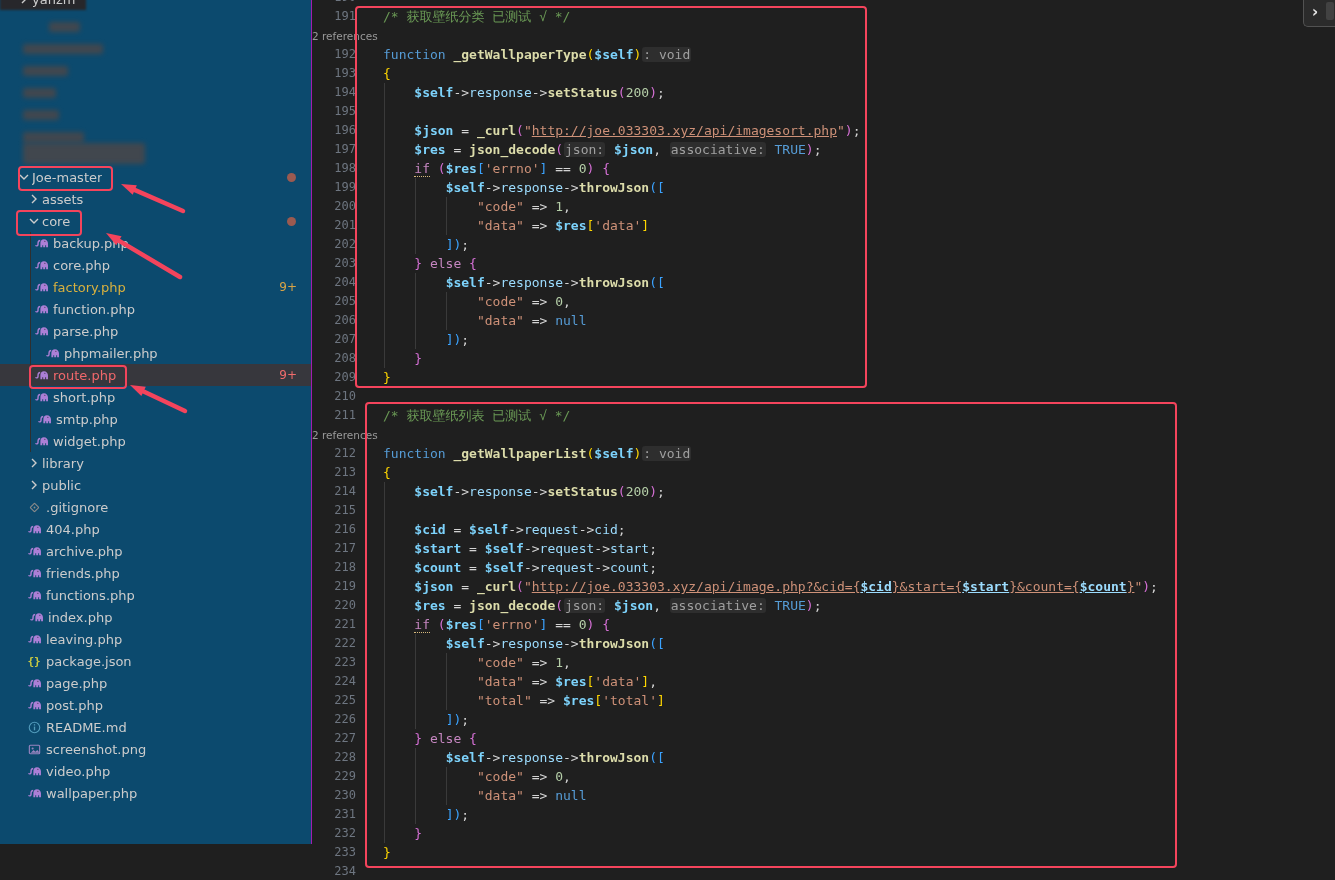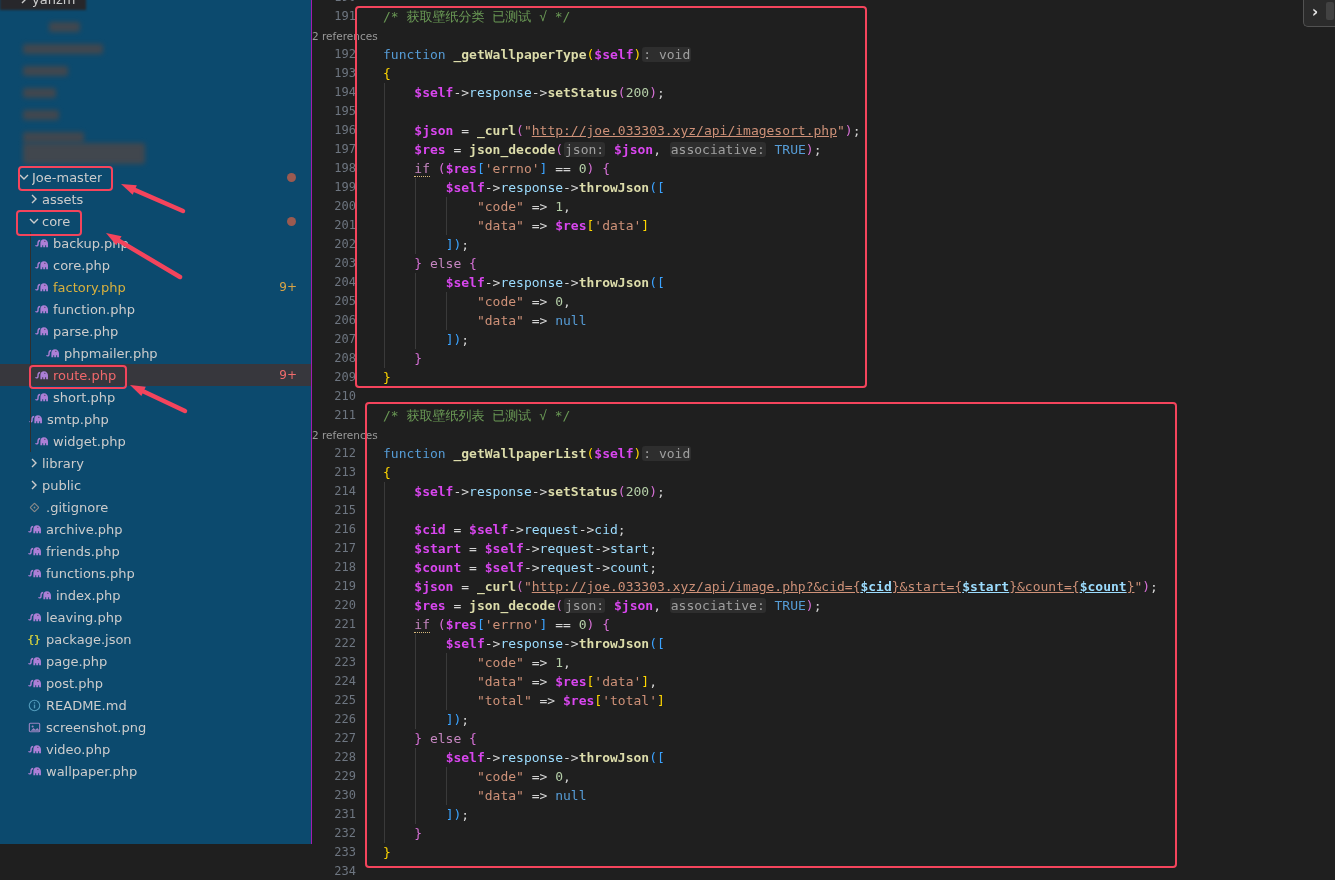--- a/index.html
+++ b/index.html
@@ -39,21 +39,21 @@
       font:12px/19px "DejaVu Sans Mono",monospace;}
   .lc{position:relative;margin-left:21px;white-space:pre;
       font:13px/19px "DejaVu Sans Mono",monospace;color:#d4d4d4;}
   .guide{position:absolute;top:0;width:1px;height:19px;background:#3a3a3a;}
   .cl-row{height:19px;display:flex;align-items:center;}
   .cl-text{font-size:10.5px;color:#999999;}
   .tk-cmt{color:#6A9955;}
   .tk-kw{color:#569CD6;}
   .tk-ctrl{color:#C586C0;}
   .tk-fn{color:#DCDCAA;font-weight:600;}
-  .tk-var{color:#d946ef;font-weight:600;}
+  .tk-var{color:#7dd3fc;font-weight:600;}
   .tk-prop{color:#9CDCFE;}
   .tk-str{color:#CE9178;}
   .tk-strU{color:#CE9178;text-decoration:underline;}
   .tk-varU{color:#9CDCFE;font-weight:600;text-decoration:underline;}
   .tk-num{color:#B5CEA8;}
   .tk-pun{color:#d4d4d4;}
   .tk-b1{color:#FFD700;}
   .tk-b2{color:#D670D6;}
   .tk-b3{color:#3BA3FF;}
   .tk-inlay{color:#a0a0a0;background:#2e2e2e;border-radius:3px;padding:0 1px;margin:0 1px;}
@@ -192,21 +192,21 @@
         <div class="ex-row" style="padding-left: 33px;">
           <span class="ficon">
             <svg width="15" height="15" viewBox="0 0 16 16">
               <path fill="#ab7fd6" d="M10.6 3.4c2.4 0 4.3 1.9 4.3 4.3V12h-2v-2.1h-1V12H9.8v-2.1h-1V12h-2V7.5c0-2.3 1.6-4.1 3.8-4.1z"></path>
               <path fill="#ab7fd6" d="M6.6 4.1C4.9 4.2 3.7 5.4 3.6 7.1l-.1 1.9c0 .5-.3.8-.8.8-.3 0-.5-.1-.7-.3l-.9 1c.4.5 1 .8 1.7.8 1.2 0 2.1-.8 2.2-2l.1-1.8c.1-.9.7-1.6 1.5-1.8z"></path>
               <circle cx="11.6" cy="5.7" r="0.55" fill="#1f1f1f"></circle>
             </svg>
           </span>
           <span class="flabel">short.php</span>
         </div>
-        <div class="ex-row" style="padding-left: 27px;">
+        <div class="ex-row" style="padding-left: 36px;">
           <span class="ficon">
             <svg width="15" height="15" viewBox="0 0 16 16">
               <path fill="#ab7fd6" d="M10.6 3.4c2.4 0 4.3 1.9 4.3 4.3V12h-2v-2.1h-1V12H9.8v-2.1h-1V12h-2V7.5c0-2.3 1.6-4.1 3.8-4.1z"></path>
               <path fill="#ab7fd6" d="M6.6 4.1C4.9 4.2 3.7 5.4 3.6 7.1l-.1 1.9c0 .5-.3.8-.8.8-.3 0-.5-.1-.7-.3l-.9 1c.4.5 1 .8 1.7.8 1.2 0 2.1-.8 2.2-2l.1-1.8c.1-.9.7-1.6 1.5-1.8z"></path>
               <circle cx="11.6" cy="5.7" r="0.55" fill="#1f1f1f"></circle>
             </svg>
           </span>
           <span class="flabel">smtp.php</span>
         </div>
         <div class="ex-row" style="padding-left: 33px;">
@@ -241,20 +241,30 @@
           <span class="flabel">.gitignore</span>
         </div>
         <div class="ex-row" style="padding-left: 26px;">
           <span class="ficon">
             <svg width="15" height="15" viewBox="0 0 16 16">
               <path fill="#ab7fd6" d="M10.6 3.4c2.4 0 4.3 1.9 4.3 4.3V12h-2v-2.1h-1V12H9.8v-2.1h-1V12h-2V7.5c0-2.3 1.6-4.1 3.8-4.1z"></path>
               <path fill="#ab7fd6" d="M6.6 4.1C4.9 4.2 3.7 5.4 3.6 7.1l-.1 1.9c0 .5-.3.8-.8.8-.3 0-.5-.1-.7-.3l-.9 1c.4.5 1 .8 1.7.8 1.2 0 2.1-.8 2.2-2l.1-1.8c.1-.9.7-1.6 1.5-1.8z"></path>
               <circle cx="11.6" cy="5.7" r="0.55" fill="#1f1f1f"></circle>
             </svg>
           </span>
+          <span class="flabel">404.php</span>
+        </div>
+        <div class="ex-row" style="padding-left: 26px;">
+          <span class="ficon">
+            <svg width="15" height="15" viewBox="0 0 16 16">
+              <path fill="#ab7fd6" d="M10.6 3.4c2.4 0 4.3 1.9 4.3 4.3V12h-2v-2.1h-1V12H9.8v-2.1h-1V12h-2V7.5c0-2.3 1.6-4.1 3.8-4.1z"></path>
+              <path fill="#ab7fd6" d="M6.6 4.1C4.9 4.2 3.7 5.4 3.6 7.1l-.1 1.9c0 .5-.3.8-.8.8-.3 0-.5-.1-.7-.3l-.9 1c.4.5 1 .8 1.7.8 1.2 0 2.1-.8 2.2-2l.1-1.8c.1-.9.7-1.6 1.5-1.8z"></path>
+              <circle cx="11.6" cy="5.7" r="0.55" fill="#1f1f1f"></circle>
+            </svg>
+          </span>
           <span class="flabel">archive.php</span>
         </div>
         <div class="ex-row" style="padding-left: 26px;">
           <span class="ficon">
             <svg width="15" height="15" viewBox="0 0 16 16">
               <path fill="#ab7fd6" d="M10.6 3.4c2.4 0 4.3 1.9 4.3 4.3V12h-2v-2.1h-1V12H9.8v-2.1h-1V12h-2V7.5c0-2.3 1.6-4.1 3.8-4.1z"></path>
               <path fill="#ab7fd6" d="M6.6 4.1C4.9 4.2 3.7 5.4 3.6 7.1l-.1 1.9c0 .5-.3.8-.8.8-.3 0-.5-.1-.7-.3l-.9 1c.4.5 1 .8 1.7.8 1.2 0 2.1-.8 2.2-2l.1-1.8c.1-.9.7-1.6 1.5-1.8z"></path>
               <circle cx="11.6" cy="5.7" r="0.55" fill="#1f1f1f"></circle>
             </svg>
           </span>
@@ -263,21 +273,21 @@
         <div class="ex-row" style="padding-left: 26px;">
           <span class="ficon">
             <svg width="15" height="15" viewBox="0 0 16 16">
               <path fill="#ab7fd6" d="M10.6 3.4c2.4 0 4.3 1.9 4.3 4.3V12h-2v-2.1h-1V12H9.8v-2.1h-1V12h-2V7.5c0-2.3 1.6-4.1 3.8-4.1z"></path>
               <path fill="#ab7fd6" d="M6.6 4.1C4.9 4.2 3.7 5.4 3.6 7.1l-.1 1.9c0 .5-.3.8-.8.8-.3 0-.5-.1-.7-.3l-.9 1c.4.5 1 .8 1.7.8 1.2 0 2.1-.8 2.2-2l.1-1.8c.1-.9.7-1.6 1.5-1.8z"></path>
               <circle cx="11.6" cy="5.7" r="0.55" fill="#1f1f1f"></circle>
             </svg>
           </span>
           <span class="flabel">functions.php</span>
         </div>
-        <div class="ex-row" style="padding-left: 28px; margin-left: 8px;">
+        <div class="ex-row" style="padding-left: 28px;">
           <span class="ficon">
             <svg width="15" height="15" viewBox="0 0 16 16">
               <path fill="#ab7fd6" d="M10.6 3.4c2.4 0 4.3 1.9 4.3 4.3V12h-2v-2.1h-1V12H9.8v-2.1h-1V12h-2V7.5c0-2.3 1.6-4.1 3.8-4.1z"></path>
               <path fill="#ab7fd6" d="M6.6 4.1C4.9 4.2 3.7 5.4 3.6 7.1l-.1 1.9c0 .5-.3.8-.8.8-.3 0-.5-.1-.7-.3l-.9 1c.4.5 1 .8 1.7.8 1.2 0 2.1-.8 2.2-2l.1-1.8c.1-.9.7-1.6 1.5-1.8z"></path>
               <circle cx="11.6" cy="5.7" r="0.55" fill="#1f1f1f"></circle>
             </svg>
           </span>
           <span class="flabel">index.php</span>
         </div>
         <div class="ex-row" style="padding-left: 26px;">

